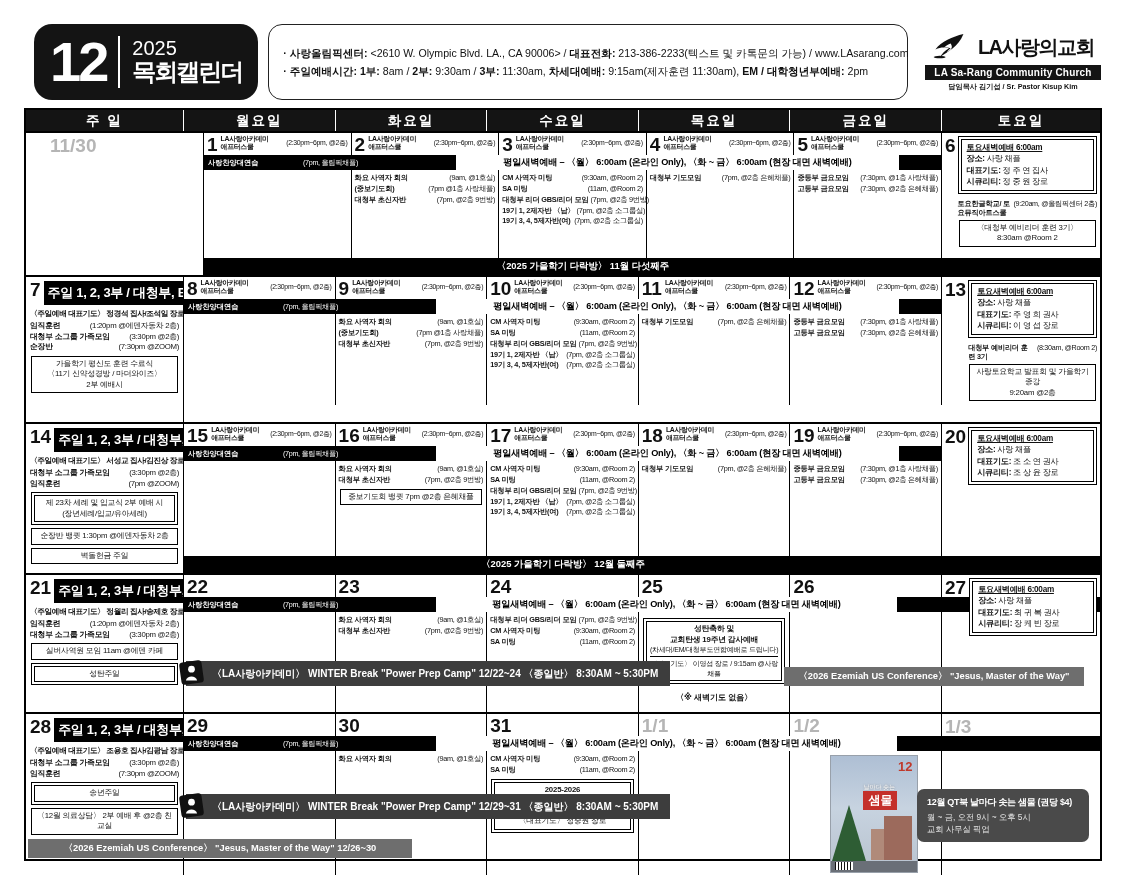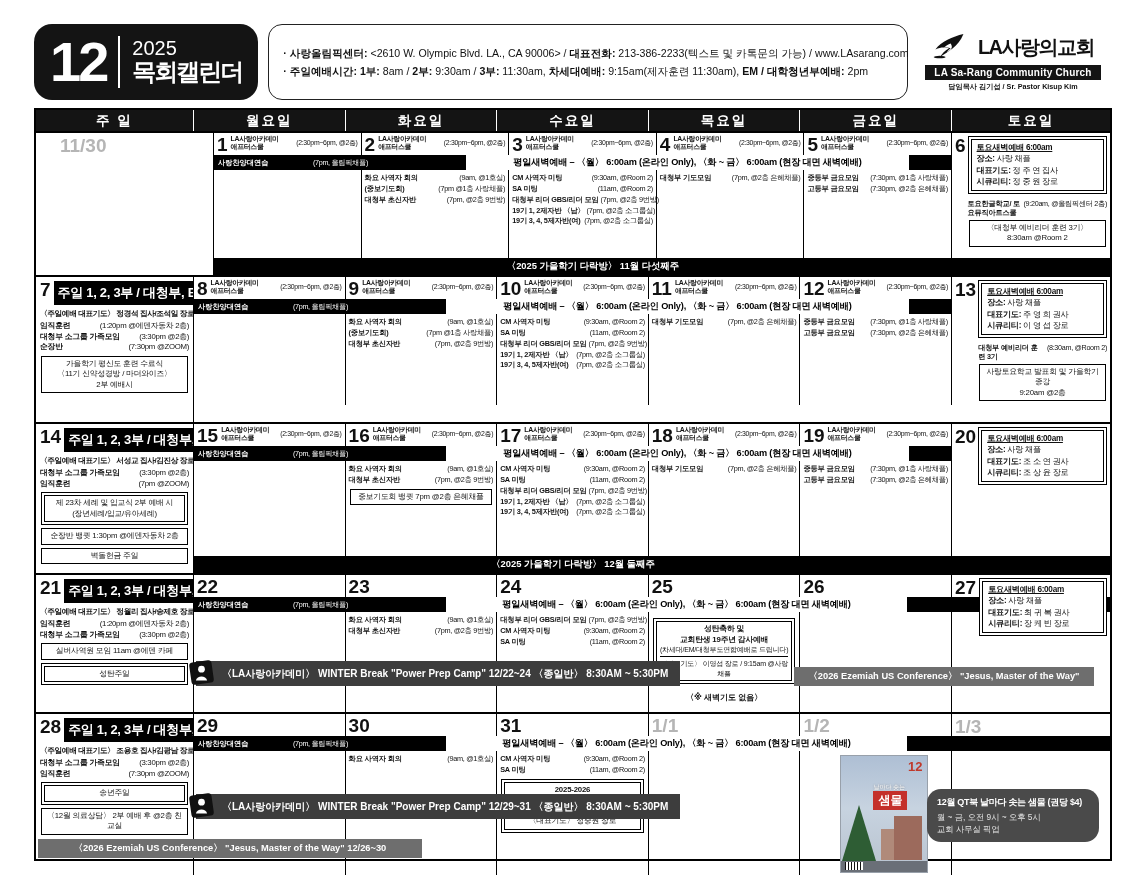--- a/index.html
+++ b/index.html
@@ -18,21 +18,21 @@
   .info-line{font-size:10.6px;line-height:1.55;white-space:nowrap;}
   .info-line .b{font-weight:700;}
   .info-line .bullet{font-weight:700;margin-right:3px;}
   .logo{flex:0 0 190px;display:flex;flex-direction:column;align-items:center;justify-content:center;gap:2px;}
   .logo-top{display:flex;align-items:center;gap:12px;}
   .logo-name{font-size:20px;font-weight:800;letter-spacing:-1.5px;white-space:nowrap;}
   .logo-en{background:#141414;color:#fff;font-size:10px;font-weight:700;padding:2px 9px;letter-spacing:.2px;white-space:nowrap;}
   .logo-pastor{font-size:7.2px;font-weight:700;white-space:nowrap;}
 
   
-  .calendar{position:absolute;left:34px;top:108px;width:1078px;border:2.5px solid #000;box-sizing:border-box;background:#4c1d95;}
+  .calendar{position:absolute;left:24px;top:108px;width:1078px;border:2.5px solid #000;box-sizing:border-box;background:#4c1d95;}
   .dow-row{display:grid;grid-template-columns:158px repeat(5,1fr) 158px;background:#141414;height:21px;}
   .dow{color:#fff;font-weight:700;font-size:13.5px;display:flex;align-items:center;justify-content:center;border-right:1px solid #fff;letter-spacing:2px;white-space:nowrap;}
   .dow:last-child{border-right:none;}
   .week-row{display:grid;grid-template-columns:158px repeat(5,1fr) 158px;border-top:2px solid #000;position:relative;box-sizing:border-box;background:#fff;}
   .cell{box-sizing:border-box;min-width:0;}
   .b-r{border-right:1.5px solid #000;}
   .date-num{font-size:19px;font-weight:800;line-height:1;white-space:nowrap;}
   .date-gray{color:#b5b5b5;}
 
   .sun-cell{grid-column:1;padding:3px 4px;overflow:hidden;}
@@ -78,21 +78,21 @@
   .dawnbox .u{text-decoration:underline;}
   .sat-ev{display:flex;justify-content:space-between;gap:3px;font-size:7.2px;line-height:1.25;margin-top:5px;}
   .sat-ev .ev-n{white-space:normal;}
   .sat-date-cell{grid-column:7;grid-row:1;display:flex;gap:3px;padding:3px 3px;overflow:visible;}
   .sat-content-cell{grid-column:7;grid-row:3;padding:2px 3px;overflow:visible;}
 
   .banner-winter{position:absolute;height:25px;background:#3d3d3d;color:#fff;display:flex;align-items:center;gap:7px;padding:0 12px 0 0;z-index:3;font-size:10px;font-weight:700;white-space:nowrap;}
   .banner-winter svg{margin-left:-8px;flex:0 0 auto;}
   .banner-conf{position:absolute;height:19px;background:#6e6e6e;color:#fff;display:flex;align-items:center;justify-content:center;font-size:9.3px;font-weight:700;z-index:3;white-space:nowrap;}
 
-  .ad-box{position:relative;z-index:3;margin-left:-28px;margin-top:36px;background:#4a4a4a;border-radius:14px;padding:7px 10px;width:172px;color:#fff;box-sizing:border-box;}
+  .ad-box{position:relative;z-index:3;margin-left:-28px;margin-top:36px;background:#4a4a4a;border-radius:7px;padding:7px 10px;width:172px;color:#fff;box-sizing:border-box;}
   .ad-title{font-size:9px;font-weight:800;margin-bottom:3px;white-space:nowrap;letter-spacing:-.3px;}
   .ad-line{font-size:8.3px;color:#e4e4e4;line-height:1.4;white-space:nowrap;}
 
   .book{position:relative;z-index:2;width:86px;height:116px;margin:2px 0 0 38px;background:linear-gradient(180deg,#aebfd4 0%,#c7d3e0 45%,#b9c3cf 100%);box-shadow:0 0 0 1px #98a0aa;overflow:hidden;}
   .book-tab{position:absolute;top:3px;right:5px;color:#c0392b;font-weight:800;font-size:13px;}
   .book-m1{position:absolute;top:27px;left:32px;color:#fff;font-size:6px;text-shadow:0 0 2px #777;}
   .book-m2{position:absolute;top:35px;left:32px;background:#c4302b;color:#fff;font-weight:800;font-size:12px;padding:1px 5px;}
   .tree{position:absolute;bottom:11px;left:1px;width:0;height:0;border-left:17px solid transparent;border-right:17px solid transparent;border-bottom:56px solid #2e5d34;}
   .bldg{position:absolute;bottom:12px;right:5px;width:28px;height:44px;background:#9c6a5c;}
   .bldg2{position:absolute;bottom:12px;right:33px;width:13px;height:31px;background:#b08a7a;}

